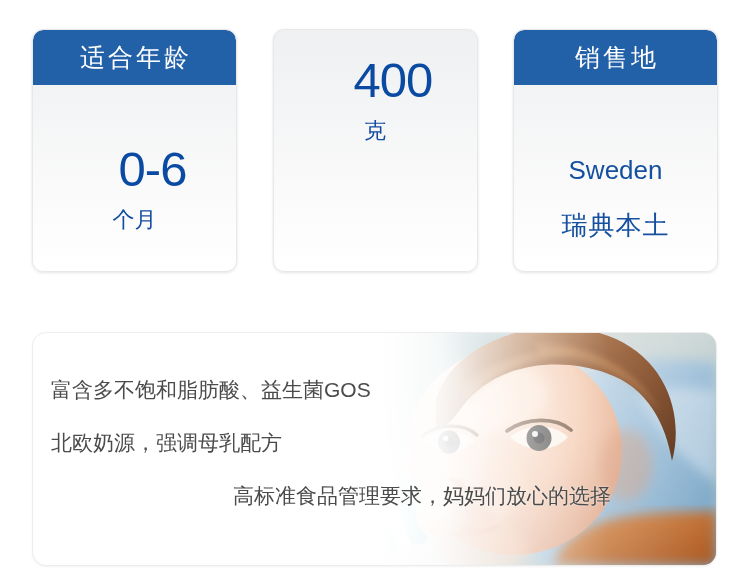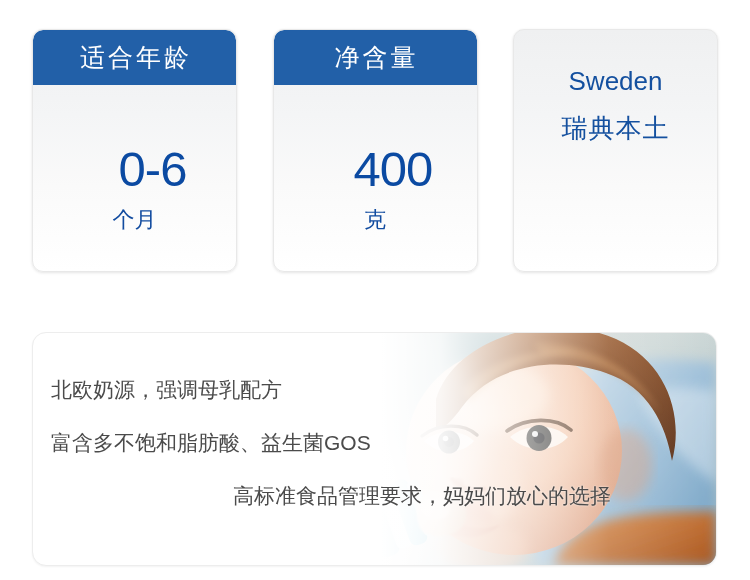--- a/index.html
+++ b/index.html
@@ -80,21 +80,21 @@
 
   
   .card-body.text-mode { padding-top:34px; }
   .card-body.text-mode .line-1 {
     font-size:26px;
     color:#14509F;
     line-height:1.35;
     white-space:nowrap;
   }
   .card-body.text-mode .line-2 {
-    margin-top:12px;
+    margin-top:20px;
     font-size:26px;
     color:#14509F;
     line-height:1.35;
     letter-spacing:1px;
     white-space:nowrap;
   }
 
   
   .feature-panel {
     position:absolute;
@@ -152,28 +152,28 @@
 
     <div class="spec-card">
       <div class="card-header">适合年龄</div>
       <div class="card-body">
         <div class="big-value">0-6</div>
         <div class="unit-value">个月</div>
       </div>
     </div>
 
     <div class="spec-card">
-      <div class="card-header">净含量</div>
       <div class="card-body">
         <div class="big-value">400</div>
         <div class="unit-value">克</div>
       </div>
     </div>
 
     <div class="spec-card">
+      <div class="card-header">销售地</div>
       <div class="card-body text-mode">
         <div class="line-1">Sweden</div>
         <div class="line-2">瑞典本土</div>
       </div>
     </div>
 
   </div>
 
   <div class="feature-panel">
 
@@ -311,20 +311,20 @@
         <path d="M140 160 C166 154 182 168 180 184 C178 200 158 208 138 200
                  C128 192 128 168 140 160 Z" fill="url(#nipple)" filter="url(#soft1)"></path>
         <ellipse cx="150" cy="176" rx="14" ry="11" fill="#fff3e8" opacity="0.5" filter="url(#soft1)"></ellipse>
 
         <ellipse cx="70" cy="96" rx="130" ry="110" fill="#ffffff" opacity="0.30" filter="url(#soft12)"></ellipse>
       </svg>
       <div class="photo-fade"></div>
     </div>
 
     <div class="feature-text">
+      <div class="feature-line">富含多不饱和脂肪酸、益生菌GOS</div>
       <div class="feature-line">北欧奶源，强调母乳配方</div>
-      <div class="feature-line">富含多不饱和脂肪酸、益生菌GOS</div>
       <div class="feature-line">高标准食品管理要求，妈妈们放心的选择</div>
     </div>
 
   </div>
 
 </div>
 
 </body></html>

